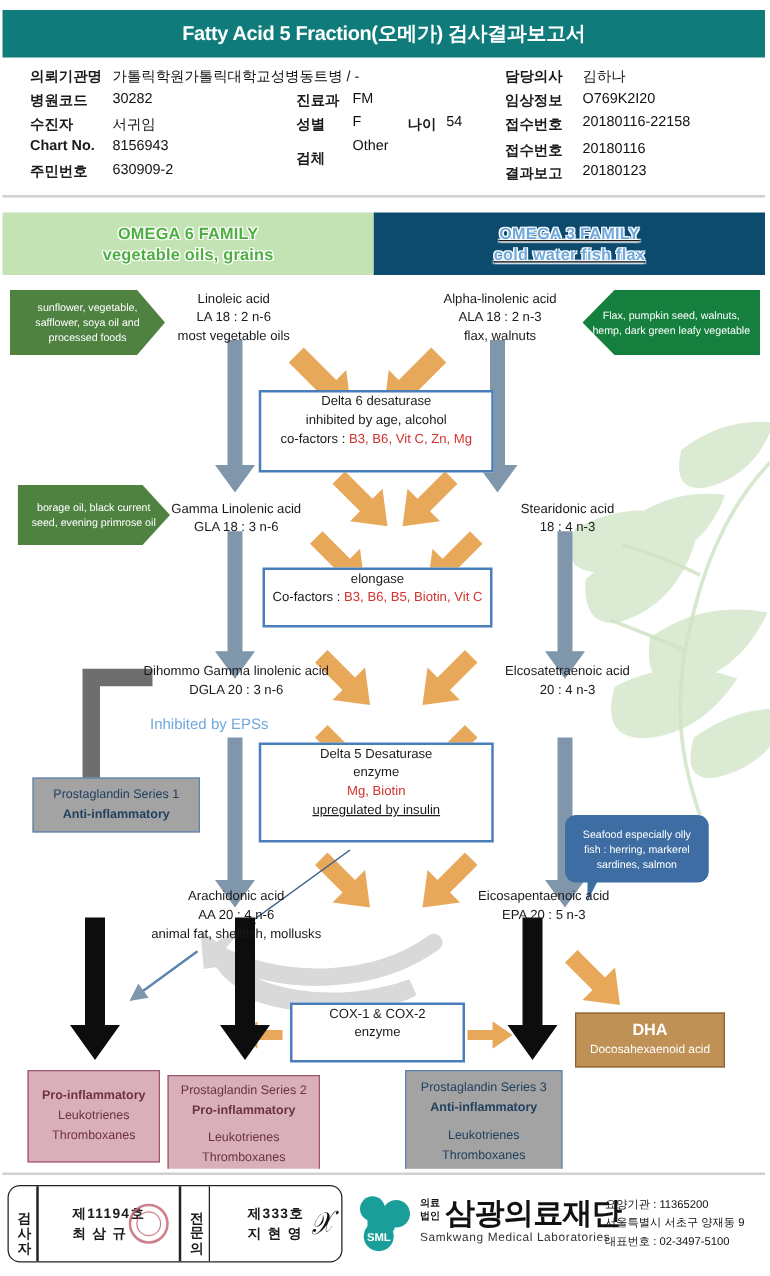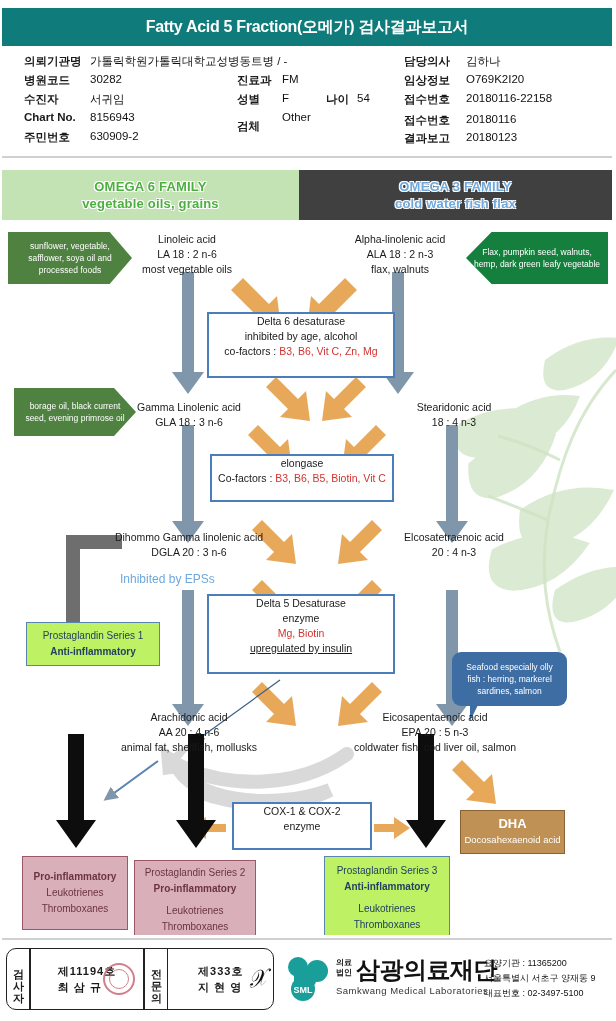--- a/index.html
+++ b/index.html
@@ -22,21 +22,21 @@
   .meta{position:absolute;left:0;top:50px;width:616px;height:104px;}
   .meta .lbl{position:absolute;font-weight:bold;font-size:11.5px;white-space:nowrap;}
   .meta .val{position:absolute;font-size:11.5px;white-space:nowrap;color:#111;}
   .hdr-rule{position:absolute;left:2px;top:156px;width:610px;height:2px;background:#d0d0d0;}
 
   
   .diagram{position:absolute;left:0;top:160px;width:616px;height:775px;background:#fff;overflow:hidden;}
 
   .family-band{position:absolute;top:10px;height:50px;display:flex;align-items:center;justify-content:center;}
   .band-6{left:2px;width:297px;background:#c3e3b4;}
-  .band-3{left:299px;width:313px;background:#404040;}
+  .band-3{left:299px;width:313px;background:#0c4a6e;text-decoration:underline;}
   .band-txt{text-align:center;font-weight:bold;font-size:13px;line-height:17px;letter-spacing:.2px;}
   .band-6 .band-txt{color:#4caf3f;text-shadow:-1px -1px 0 #fff,1px -1px 0 #fff,-1px 1px 0 #fff,1px 1px 0 #fff;}
   .band-3 .band-txt{color:#6fa8dc;text-shadow:-1px -1px 0 #fff,1px -1px 0 #fff,-1px 1px 0 #fff,1px 1px 0 #fff;}
 
   
   .node{position:absolute;text-align:center;font-size:10.5px;line-height:15px;color:#1a1a1a;white-space:nowrap;}
 
   
   .ebox{position:absolute;border:2.5px solid #4a7ebb;background:#fff;
         display:flex;flex-direction:column;align-items:center;justify-content:flex-start;
@@ -56,21 +56,21 @@
   .bubble{position:absolute;background:#3d6da3;border-radius:9px;color:#fff;
           font-size:8.5px;line-height:12px;text-align:center;
           display:flex;align-items:center;justify-content:center;padding:5px 7px;box-sizing:border-box;}
   .bubble-tail{position:absolute;width:0;height:0;border-left:8px solid #3d6da3;
                border-bottom:16px solid transparent;}
 
   
   .rbox{position:absolute;box-sizing:border-box;display:flex;flex-direction:column;
         align-items:center;justify-content:center;font-size:10px;line-height:16px;text-align:center;}
   .rbox.pink{background:#d9afba;border:1.5px solid #9e5767;color:#6b3340;}
-  .rbox.blue{background:#bef264;border:1.5px solid #5b84b1;color:#22415f;}
+  .rbox.blue{background:#a3a3a3;border:1.5px solid #5b84b1;color:#22415f;}
   .rbox.tan{background:#bf9155;border:1.5px solid #8a6334;color:#fff;}
   .rbox .b{font-weight:bold;}
 
   
   .svgl{position:absolute;left:0;top:0;width:616px;height:775px;pointer-events:none;}
 
   .epsnote{position:absolute;color:#6fa8dc;font-size:12px;font-weight:normal;white-space:nowrap;}
 
   
   .foot-rule{position:absolute;left:2px;top:938px;width:610px;height:2px;background:#d0d0d0;}
@@ -294,21 +294,20 @@
       <div>20 : 4  n-3</div>
     </div>
     <div class="node" style="left:98px;top:550px;width:182px">
       <div>Arachidonic acid</div>
       <div>AA 20 : 4  n-6</div>
       <div>animal fat, shellfish, mollusks</div>
     </div>
     <div class="node" style="left:320px;top:550px;width:230px">
       <div>Eicosapentaenoic acid</div>
       <div>EPA 20 : 5  n-3</div>
-      <div>coldwater fish, cod liver oil, salmon</div>
     </div>
 
     <div class="ebox" style="left:207px;top:152px;width:184px;height:62px">
       <div>Delta 6 desaturase</div>
       <div>inhibited by age, alcohol</div>
       <div><span>co-factors : </span><span class="red">B3, B6, Vit C, Zn, Mg</span></div>
     </div>
 
     <div class="ebox" style="left:210px;top:294px;width:180px;height:44px">
       <div>elongase</div>
@@ -349,21 +348,21 @@
     </div>
 
     <div class="rbox blue" style="left:324px;top:696px;width:126px;height:84px">
       <div>Prostaglandin Series 3</div>
       <div class="b">Anti-inflammatory</div>
       <div style="height:6px"></div>
       <div>Leukotrienes</div>
       <div>Thromboxanes</div>
     </div>
 
-    <div class="rbox tan" style="left:460px;top:650px;width:105px;height:44px">
+    <div class="rbox tan" style="left:460px;top:650px;width:120px;height:44px">
       <div class="b" style="font-size:13px">DHA</div>
       <div style="font-size:9.5px">Docosahexaenoid acid</div>
     </div>
 
   </div>
 
   <div class="foot-rule"></div>
   <div class="footer">
 
     <div class="signbox">

